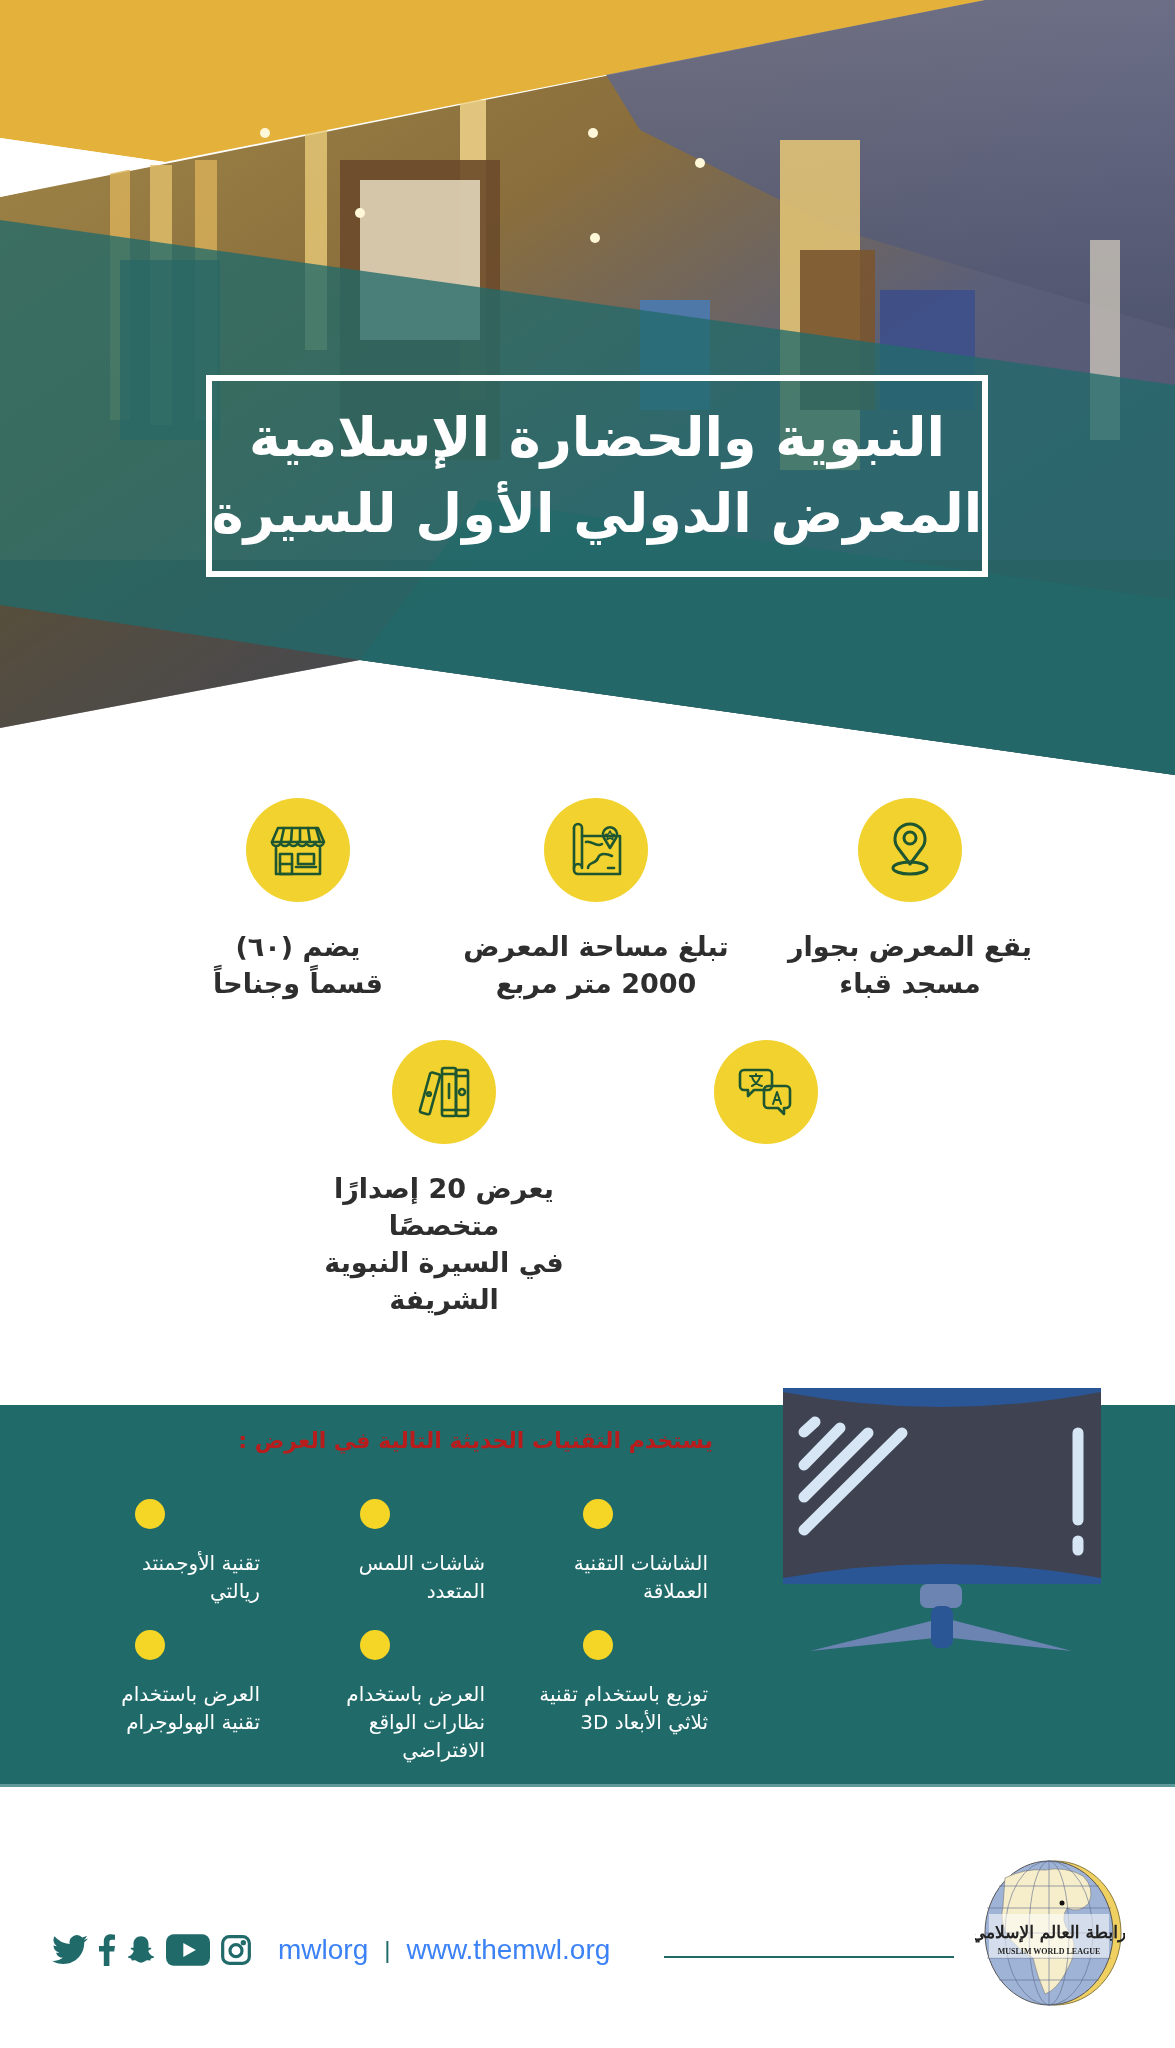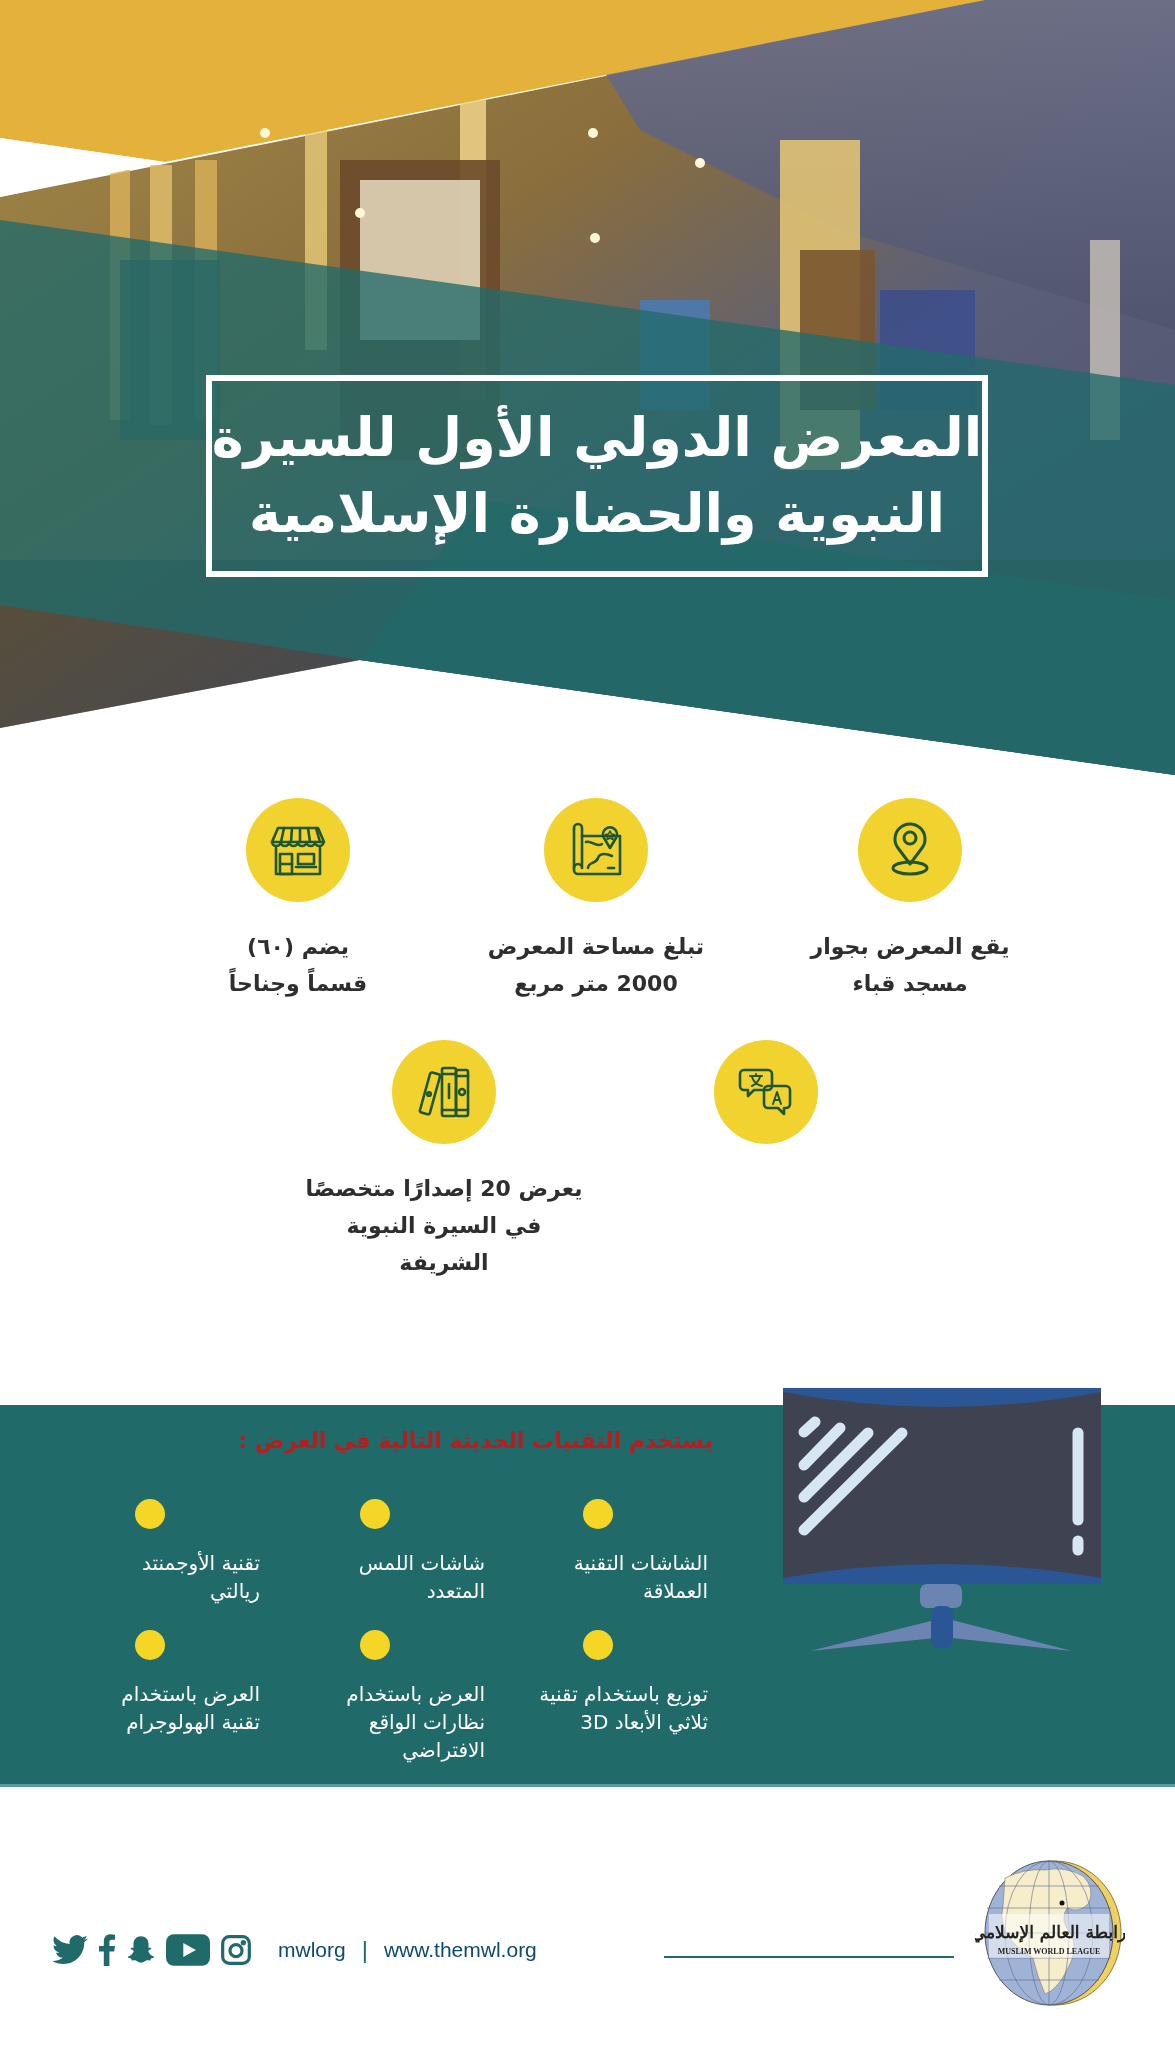--- a/index.html
+++ b/index.html
@@ -25,21 +25,21 @@
   }
 
   
   .feature { position: absolute; width: 300px; text-align: center; direction: rtl; }
   .circle {
     width: 104px; height: 104px; border-radius: 50%; background: #F2D22E;
     margin: 0 auto; display: flex; align-items: center; justify-content: center;
   }
   .circle svg { width: 64px; height: 64px; }
   .feature-text {
-    margin-top: 26px; color: #2e2e2e; font-weight: bold; font-size: 22px; line-height: 37px;
+    margin-top: 26px; color: #2e2e2e; font-weight: bold; font-size: 27px; line-height: 37px;
     white-space: pre-line;
   }
 
   
   .tech {
     position: absolute; left: 0; top: 1405px; width: 1175px; height: 381px; background: #216A6A;
   }
   .tech-border { position: absolute; left: 0; top: 1784px; width: 1175px; height: 3px; background: #5f9a9a; }
   .tech-heading {
     position: absolute; right: 462px; top: 1428px; direction: rtl;
@@ -50,21 +50,21 @@
   .tech-label {
     margin-top: 20px; color: #ffffff; font-size: 20px; line-height: 28px; white-space: pre-line;
   }
 
   .tv { position: absolute; left: 760px; top: 1370px; }
 
   
   .footer-row { position: absolute; left: 52px; top: 1930px; height: 40px; display: flex; align-items: center; }
   .social { display: flex; align-items: center; gap: 10px; }
   .social span { display: inline-flex; align-items: center; justify-content: center; }
-  .footer-text { color: #0c4a6e; font-size: 21px; font-family: "Liberation Sans", sans-serif; text-align: center; }
+  .footer-text { color: #3b82f6; font-size: 28px; font-family: "Liberation Sans", sans-serif; text-align: center; }
   .handle { margin-left: 26px; }
   .sep { margin: 0 16px; color: #216A6A; font-size: 24px; font-family: "Liberation Sans", sans-serif; }
   .footer-line { position: absolute; left: 664px; top: 1956px; width: 290px; height: 2px; background: #216A6A; }
   .logo { position: absolute; left: 975px; top: 1858px; }
 </style>
 </head>
 <body>
 
 <div class="hero">
   <svg width="1175" height="780" viewBox="0 0 1175 780">
@@ -110,22 +110,22 @@
     <polygon points="480,500 1175,600 1175,775 360,660" fill="#216A6A" opacity="0.7"></polygon>
 
     <circle cx="265" cy="133" r="5" fill="#fff8d8"></circle>
     <circle cx="360" cy="213" r="5" fill="#fff8d8"></circle>
     <circle cx="593" cy="133" r="5" fill="#fff8d8"></circle>
     <circle cx="700" cy="163" r="5" fill="#fff8d8"></circle>
     <circle cx="595" cy="238" r="5" fill="#fff8d8"></circle>
   </svg>
 
   <div class="title-box">
+    <div class="title-line">النبوية والحضارة الإسلامية</div>
     <div class="title-line">المعرض الدولي الأول للسيرة</div>
-    <div class="title-line">النبوية والحضارة الإسلامية</div>
   </div>
 </div>
 
 <div class="feature" style="left:760px; top:798px;">
   <div class="circle">
     <svg viewBox="0 0 64 64" fill="none" stroke="#1E5631" stroke-width="3" stroke-linecap="round" stroke-linejoin="round">
       <path d="M32 46 L20 30 A15 15 0 1 1 44 30 Z"></path>
       <circle cx="32" cy="20" r="6"></circle>
       <ellipse cx="32" cy="50" rx="17" ry="6"></ellipse>
     </svg>

